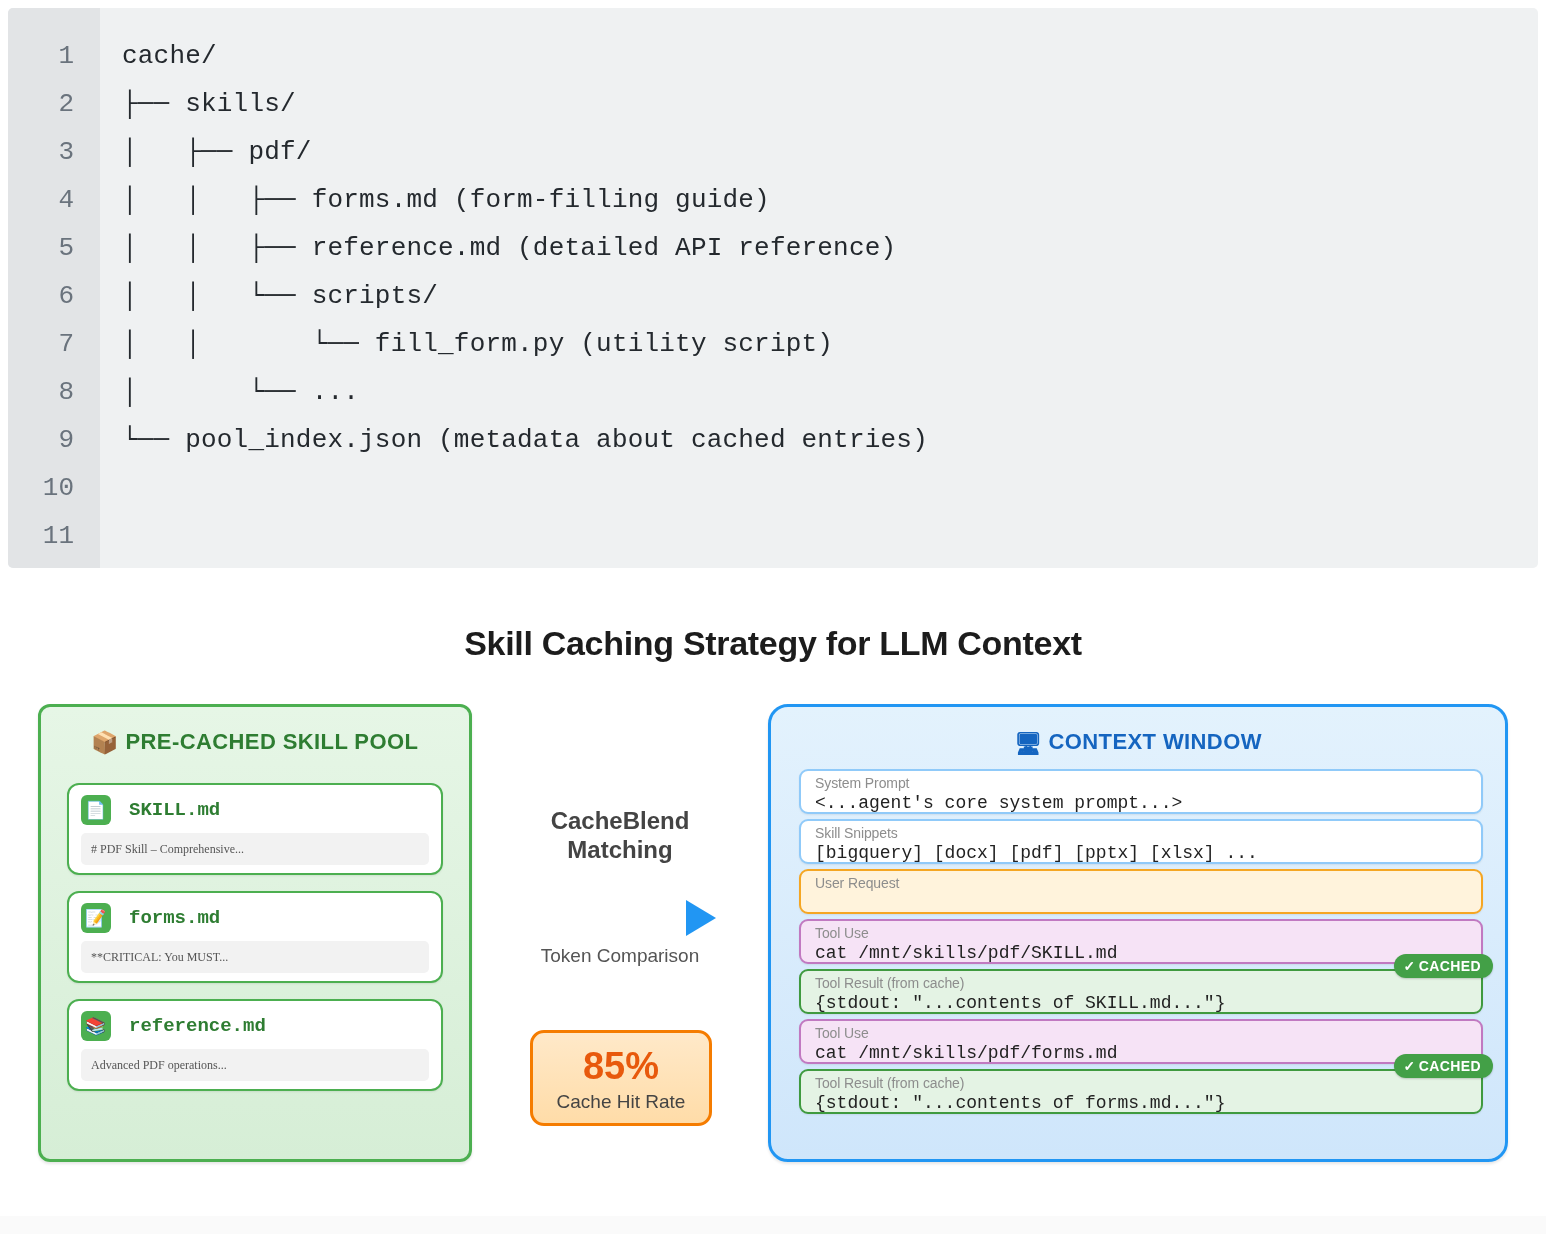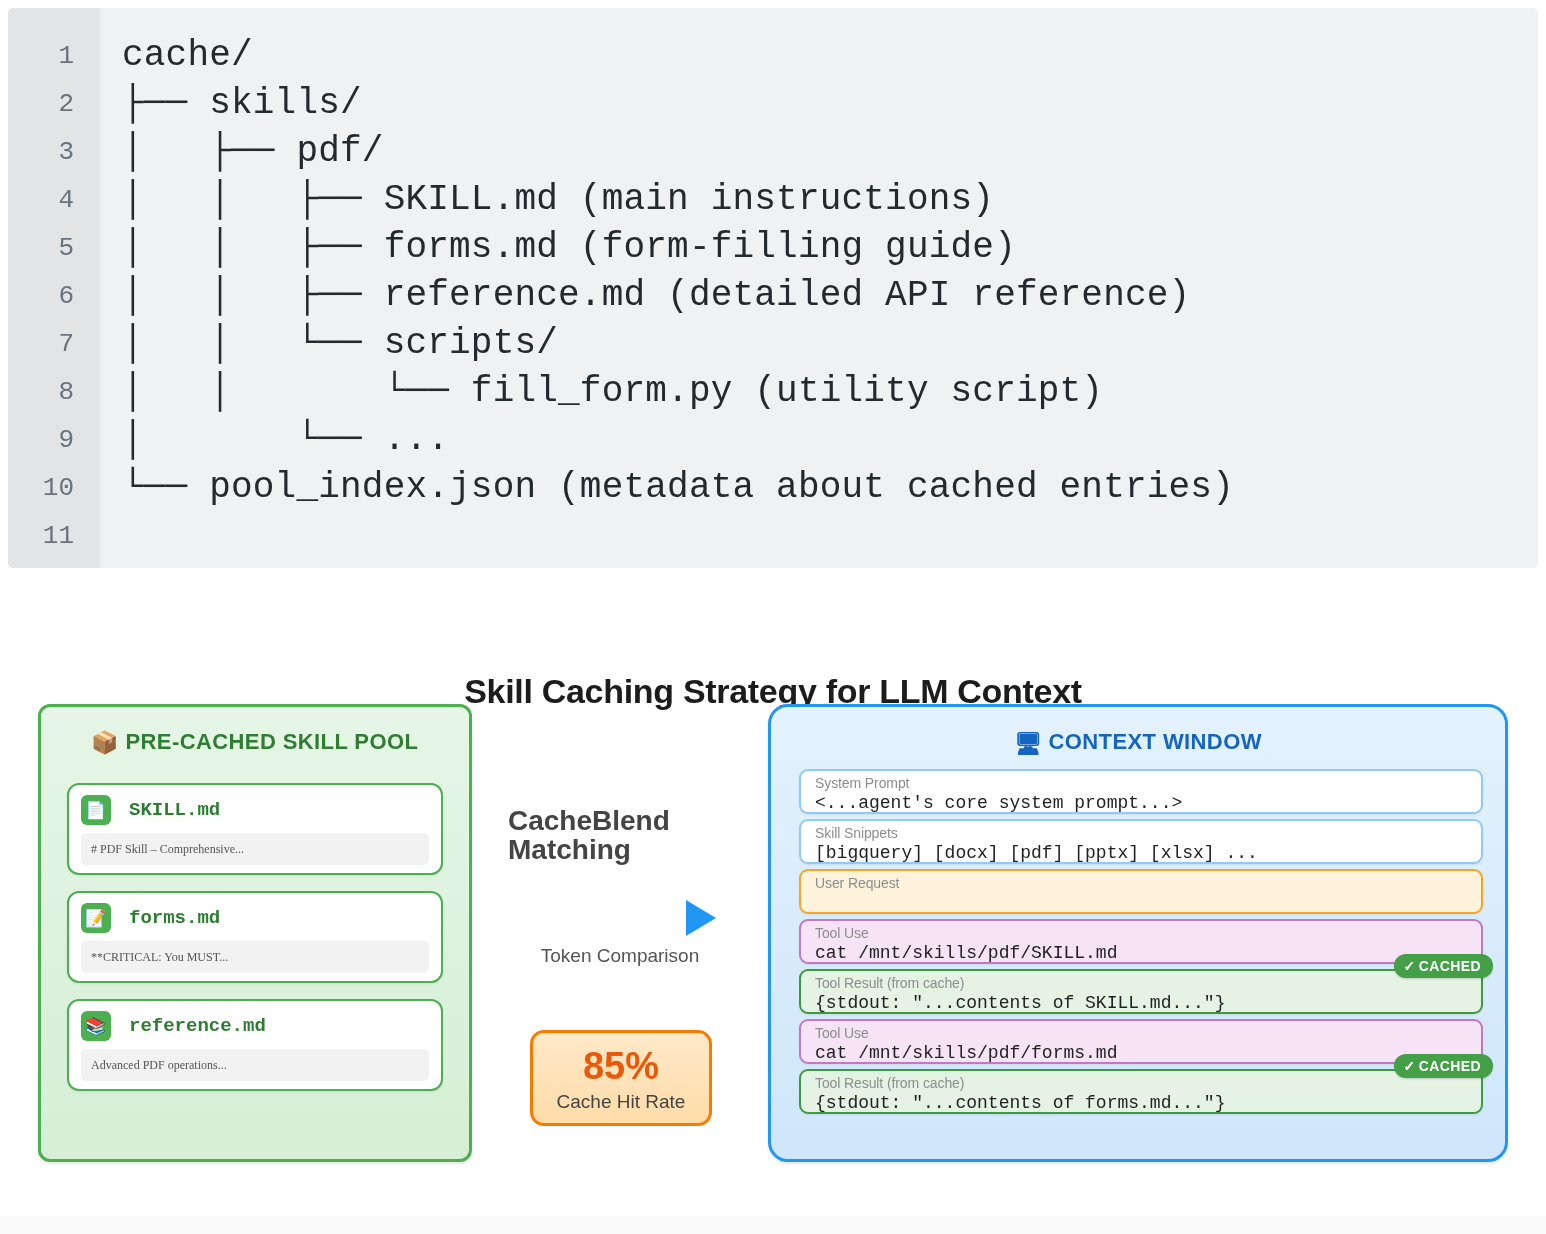--- a/index.html
+++ b/index.html
@@ -47,21 +47,21 @@
   .codelines {
     flex: 1;
     padding-top: 24px;
     padding-left: 22px;
     box-sizing: border-box;
   }
   .codelines .cl {
     height: 48px;
     line-height: 48px;
     font-family: "Liberation Mono", monospace;
-    font-size: 36px;
+    font-size: 26px;
     color: #24292e;
     white-space: pre;
     letter-spacing: 0.2px;
   }
 
   
   .diagram {
     position: absolute;
     left: 0;
     top: 568px;
@@ -72,21 +72,20 @@
   .diagram-title {
     position: absolute;
     top: 56px;
     left: 0;
     width: 1546px;
     text-align: center;
     font-size: 34px;
     font-weight: bold;
     color: #1c1c1c;
     letter-spacing: -0.3px;
-    margin-top: 48px;
   }
 
   
   .pool-panel {
     position: absolute;
     left: 38px;
     top: 136px;
     width: 434px;
     height: 458px;
     border: 3px solid #4caf50;
@@ -167,22 +166,22 @@
     white-space: nowrap;
     overflow: hidden;
   }
 
   
   .mid-label {
     position: absolute;
     left: 508px;
     top: 238px;
     width: 224px;
-    text-align: left;
-    font-size: 28px;
+    text-align: center;
+    font-size: 24px;
     font-weight: bold;
     color: #444444;
     line-height: 29px;
   }
   .arrow {
     position: absolute;
     left: 686px;
     top: 332px;
     width: 0;
     height: 0;
@@ -331,21 +330,20 @@
       <div class="ln">7</div>
       <div class="ln">8</div>
       <div class="ln">9</div>
       <div class="ln">10</div>
       <div class="ln">11</div>
     </div>
   <div class="codelines">
       <div class="cl">cache/</div>
       <div class="cl">├── skills/</div>
       <div class="cl">│   ├── pdf/</div>
-      <div class="cl">│   │   ├── SKILL.md (main instructions)</div>
       <div class="cl">│   │   ├── forms.md (form-filling guide)</div>
       <div class="cl">│   │   ├── reference.md (detailed API reference)</div>
       <div class="cl">│   │   └── scripts/</div>
       <div class="cl">│   │       └── fill_form.py (utility script)</div>
       <div class="cl">│       └── ...</div>
       <div class="cl">└── pool_index.json (metadata about cached entries)</div>
     </div>
 </div>
 
 <div class="diagram">

